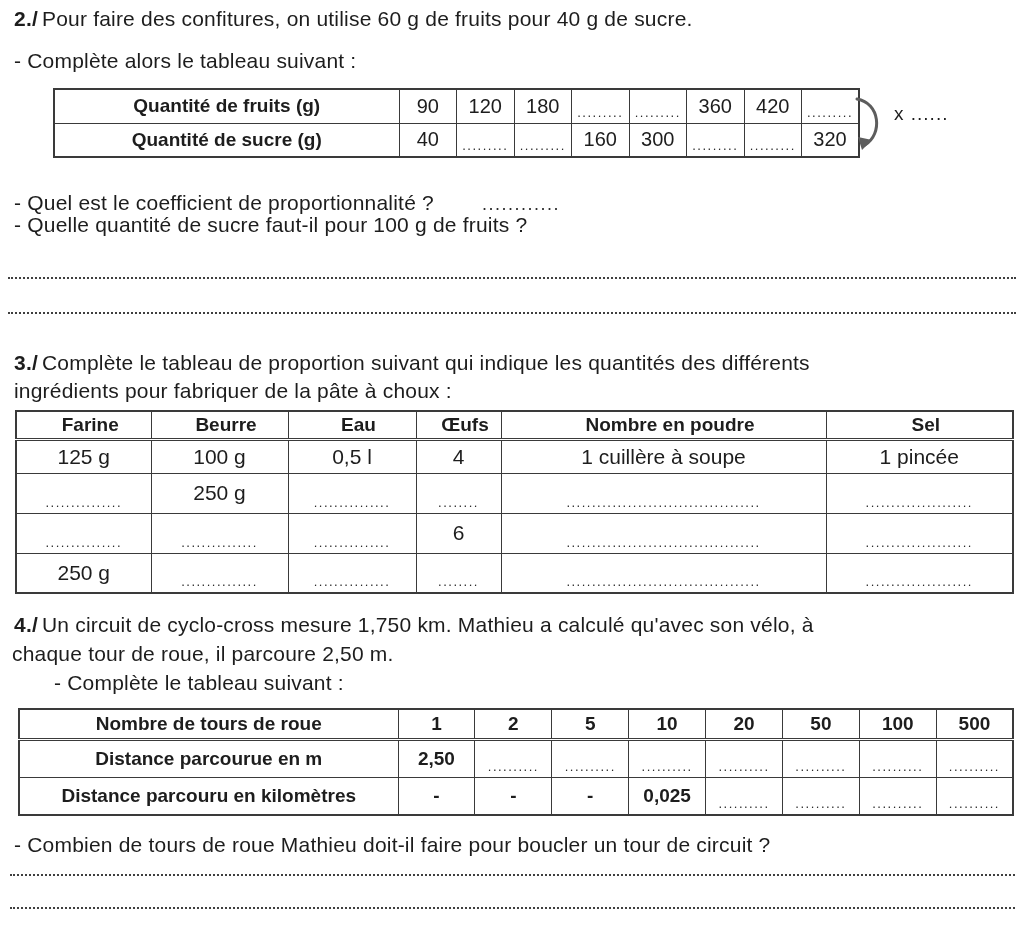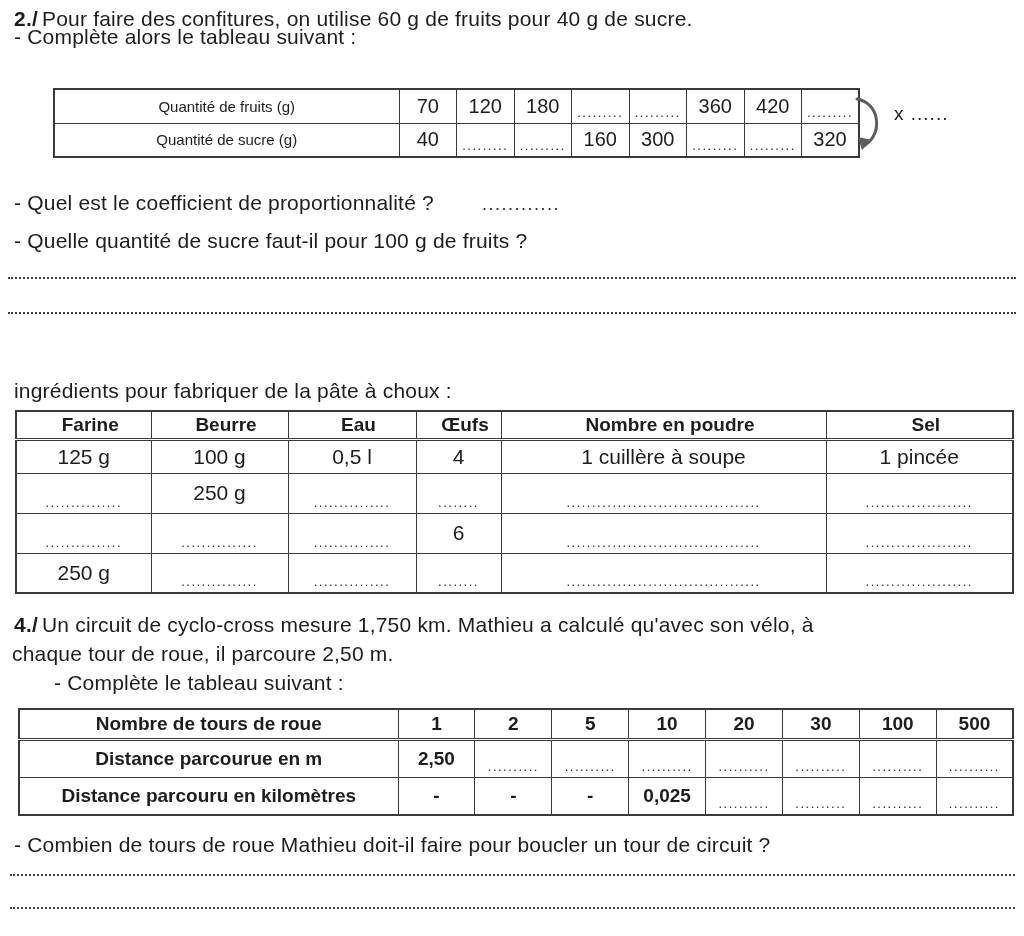--- a/index.html
+++ b/index.html
@@ -12,21 +12,21 @@
   
   table{position:absolute; border-collapse:collapse; table-layout:fixed; border:2px solid #3a3a3a;}
   td{border:1.4px solid #3a3a3a; text-align:center; vertical-align:middle; overflow:hidden; padding:0 2px;}
   td.dots{vertical-align:bottom;}
   td.dots span{display:block; font-size:13px; letter-spacing:1.5px; color:#2b2b2b; line-height:1; padding-bottom:4px; font-weight:normal;}
   
   .t2{top:88px; left:53px; width:807px;}
   .t2 col.lab{width:345px;} .t2 col.val{width:57.5px;}
   .t2 tr{height:34px;}
   .t2 td{font-size:20px;}
-  .t2 td.label{font-weight:normal; font-size:15px;}
+  .t2 td.label{font-weight:bold; font-size:19px;}
   
   .t3{top:410px; left:15px; width:997px;}
   .t3 col.c1{width:135px;} .t3 col.c2{width:137px;} .t3 col.c3{width:128px;}
   .t3 col.c4{width:85px;}  .t3 col.c5{width:325px;} .t3 col.c6{width:187px;}
   .t3 tr:nth-child(1){height:28px;}
   .t3 tr:nth-child(2){height:34px;}
   .t3 tr:nth-child(n+3){height:40px;}
   .t3 td{font-size:21px;}
   .t3 tr:nth-child(1) td{font-weight:bold; font-size:19px; border-bottom:3px double #3a3a3a;padding-left:15px;}
   
@@ -45,38 +45,38 @@
   .mult-label{position:absolute; left:894px; top:103px; font-size:19px; letter-spacing:1px;}
 </style>
 </head>
 <body>
 
 <div class="page">
 
   <div class="line" style="top:6px; left:14px;">
     <b>2./</b><span>Pour faire des confitures, on utilise 60 g de fruits pour 40 g de sucre.</span>
   </div>
-  <div class="line" style="top:24px; left:14px;">- Complète alors le tableau suivant :</div>
+  <div class="line" style="top:48px; left:14px;">- Complète alors le tableau suivant :</div>
 
   <table class="t2">
     <colgroup>
         <col class="lab">
         <col class="val">
         <col class="val">
         <col class="val">
         <col class="val">
         <col class="val">
         <col class="val">
         <col class="val">
         <col class="val">
       </colgroup>
   <tbody>
         <tr>
           <td class="label">Quantité de fruits (g)</td>
-          <td>70</td>
+          <td>90</td>
           <td>120</td>
           <td>180</td>
           <td class="dots">
             <span>.........</span>
           </td>
           <td class="dots">
             <span>.........</span>
           </td>
           <td>360</td>
           <td>420</td>
@@ -110,25 +110,28 @@
     <svg width="38" height="60" viewBox="0 0 38 60">
       <path d="M4 5 C 27 9, 30 40, 12 51" fill="none" stroke="#5d5d5d" stroke-width="3" stroke-linecap="round"></path>
       <path d="M19 46 L9 56 L5 43 Z" fill="#5d5d5d"></path>
     </svg>
   </div>
   <div class="mult-label">x ......</div>
 
   <div class="line" style="top:190px; left:14px;">
     <span>- Quel est le coefficient de proportionnalité ?</span><span class="qdots">............</span>
   </div>
-  <div class="line" style="top:228px; left:14px;">- Quelle quantité de sucre faut-il pour 100 g de fruits ?</div>
+  <div class="line" style="top:212px; left:14px;">- Quelle quantité de sucre faut-il pour 100 g de fruits ?</div>
 
   <div class="ans" style="top:277px; left:8px; width:1008px;"></div>
   <div class="ans" style="top:312px; left:8px; width:1008px;"></div>
 
+  <div class="line" style="top:350px; left:14px;">
+    <b>3./</b><span>Complète le tableau de proportion  suivant qui indique les quantités des différents</span>
+  </div>
   <div class="line" style="top:378px; left:14px;">ingrédients pour fabriquer de la pâte à choux :</div>
 
   <table class="t3">
     <colgroup>
         <col class="c1">
         <col class="c2">
         <col class="c3">
         <col class="c4">
         <col class="c5">
         <col class="c6">
@@ -226,21 +229,21 @@
         <col class="val">
       </colgroup>
   <tbody>
         <tr>
           <td class="label">Nombre de tours de roue</td>
           <td>1</td>
           <td>2</td>
           <td>5</td>
           <td>10</td>
           <td>20</td>
-          <td>30</td>
+          <td>50</td>
           <td>100</td>
           <td>500</td>
         </tr>
         <tr>
           <td class="label">Distance parcourue en m</td>
           <td>2,50</td>
           <td class="dots">
             <span>..........</span>
           </td>
           <td class="dots">

